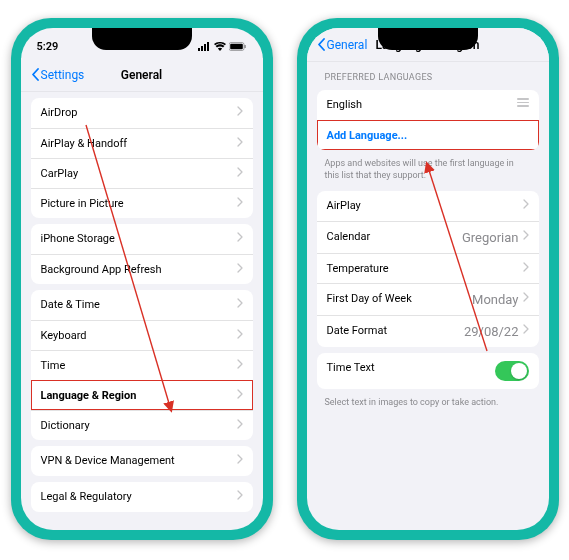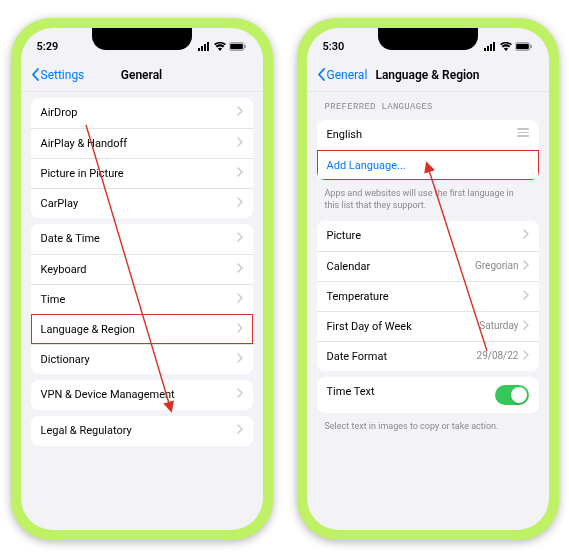--- a/index.html
+++ b/index.html
@@ -7,21 +7,21 @@
       font-family: -apple-system, BlinkMacSystemFont, "Segoe UI", Roboto, Helvetica, Arial, sans-serif;
       background: #fff;
       display: flex;
       gap: 24px;
       padding: 18px 12px;
       justify-content: center;
     }
     .phone {
       width: 262px;
       height: 522px;
-      background: #bef264;
+      background: #14b8a6;
       border-radius: 40px;
       padding: 10px;
       box-shadow: 0 2px 10px rgba(0,0,0,0.3);
       position: relative;
       flex-shrink: 0;
     }
     .screen {
       width: 100%;
       height: 100%;
       background: #f2f2f7;
@@ -80,21 +80,20 @@
       height: calc(100% - 64px);
       overflow-y: hidden;
       padding-bottom: 10px;
     }
     .section-header {
       font-size: 9px;
       color: #8a8a8e;
       text-transform: uppercase;
       padding: 10px 18px 4px;
       letter-spacing: 0.3px;
-      font-family: Liberation Mono, monospace;
     }
     .group {
       background: #fff;
       margin: 6px 10px;
       border-radius: 8px;
       overflow: hidden;
     }
     .group.tight-top { margin-top: 4px; }
     .row {
       display: flex;
@@ -102,38 +101,39 @@
       justify-content: space-between;
       padding: 8px 10px;
       font-size: 11px;
       color: #000;
       min-height: 30px;
       position: relative;
     }
     .row + .row { border-top: 0.5px solid rgba(60,60,67,0.15); }
     .row .value {
       color: #8a8a8e;
-      font-size: 10px;
+      font-size: 13px;
       margin-left: auto;
       margin-right: 4px;
     }
     .chevron {
       color: #c5c5c7;
       flex-shrink: 0;
     }
     .link-text { color: #007aff; font-size: 11px; }
     .footer-text {
       font-size: 9px;
       color: #8a8a8e;
       padding: 2px 18px 4px;
       line-height: 1.3;
     }
     .highlight-red {
       outline: 1.5px solid #d93025;
       outline-offset: -1.5px;
+      font-weight: bold;
     }
     .drag-handle {
       display: flex;
       flex-direction: column;
       gap: 2px;
       margin-left: auto;
     }
     .drag-handle span {
       width: 12px; height: 1.5px; background: #c5c5c7; border-radius: 1px;
     }
@@ -197,33 +197,47 @@
               <path d="M1 1 L5 5 L1 9" stroke="currentColor" stroke-width="1.3" fill="none" stroke-linecap="round" stroke-linejoin="round"></path>
             </svg>
           </div>
         <div class="row">
             <span>AirPlay &amp; Handoff</span>
             <svg class="chevron" width="6" height="10" viewBox="0 0 6 10">
               <path d="M1 1 L5 5 L1 9" stroke="currentColor" stroke-width="1.3" fill="none" stroke-linecap="round" stroke-linejoin="round"></path>
             </svg>
           </div>
         <div class="row">
+            <span>CarPlay</span>
+            <svg class="chevron" width="6" height="10" viewBox="0 0 6 10">
+              <path d="M1 1 L5 5 L1 9" stroke="currentColor" stroke-width="1.3" fill="none" stroke-linecap="round" stroke-linejoin="round"></path>
+            </svg>
+          </div>
+        <div class="row">
             <span>Picture in Picture</span>
             <svg class="chevron" width="6" height="10" viewBox="0 0 6 10">
               <path d="M1 1 L5 5 L1 9" stroke="currentColor" stroke-width="1.3" fill="none" stroke-linecap="round" stroke-linejoin="round"></path>
             </svg>
           </div>
-        <div class="row">
-            <span>CarPlay</span>
-            <svg class="chevron" width="6" height="10" viewBox="0 0 6 10">
-              <path d="M1 1 L5 5 L1 9" stroke="currentColor" stroke-width="1.3" fill="none" stroke-linecap="round" stroke-linejoin="round"></path>
-            </svg>
-          </div>
-      </div>
-
+      </div>
+
+      <div class="group">
+        <div class="row">
+            <span>iPhone Storage</span>
+            <svg class="chevron" width="6" height="10" viewBox="0 0 6 10">
+              <path d="M1 1 L5 5 L1 9" stroke="currentColor" stroke-width="1.3" fill="none" stroke-linecap="round" stroke-linejoin="round"></path>
+            </svg>
+          </div>
+        <div class="row">
+            <span>Background App Refresh</span>
+            <svg class="chevron" width="6" height="10" viewBox="0 0 6 10">
+              <path d="M1 1 L5 5 L1 9" stroke="currentColor" stroke-width="1.3" fill="none" stroke-linecap="round" stroke-linejoin="round"></path>
+            </svg>
+          </div>
+      </div>
 
       <div class="group">
         <div class="row">
             <span>Date &amp; Time</span>
             <svg class="chevron" width="6" height="10" viewBox="0 0 6 10">
               <path d="M1 1 L5 5 L1 9" stroke="currentColor" stroke-width="1.3" fill="none" stroke-linecap="round" stroke-linejoin="round"></path>
             </svg>
           </div>
         <div class="row">
             <span>Keyboard</span>
@@ -277,39 +291,20 @@
           </marker>
         </defs>
       <line x1="5" y1="5" x2="90" y2="290" stroke="#d93025" stroke-width="1.4" marker-end="url(#ah1)"></line>
     </svg>
   </div>
 </div>
 
 <div class="phone">
   <div class="screen">
     <div class="notch"></div>
-    <div class="status-bar">
-      <span>5:30</span>
-      <div class="status-icons">
-        <svg class="icon" width="13" height="9" viewBox="0 0 13 9">
-            <rect x="0" y="6" width="2" height="3" fill="#000"></rect>
-            <rect x="3" y="4" width="2" height="5" fill="#000"></rect>
-            <rect x="6" y="2" width="2" height="7" fill="#000"></rect>
-            <rect x="9" y="0" width="2" height="9" fill="#000"></rect>
-          </svg>
-        <svg class="icon" width="12" height="9" viewBox="0 0 12 9">
-            <path d="M6 9 L8.2 6.5 C7 5.5 5 5.5 3.8 6.5 Z M1.6 4 C4 1.8 8 1.8 10.4 4 L9 5.5 C7.3 4 4.7 4 3 5.5 Z M0 2 C3.3 -0.7 8.7 -0.7 12 2 L10.8 3.2 C8 0.8 4 0.8 1.2 3.2 Z" fill="#000"></path>
-          </svg>
-        <svg class="icon" width="18" height="9" viewBox="0 0 18 9">
-            <rect x="0" y="0.5" width="15" height="8" rx="2" fill="none" stroke="#000" stroke-width="0.8" opacity="0.4"></rect>
-            <rect x="1.2" y="1.7" width="12.6" height="5.6" rx="1" fill="#000"></rect>
-            <rect x="15.5" y="3" width="1.2" height="3" rx="0.6" fill="#000" opacity="0.5"></rect>
-          </svg>
-      </div>
-    </div>
 
     <div class="nav-header">
       <div class="back-link">
         <svg width="8" height="13" viewBox="0 0 8 13">
             <path d="M7 1 L2 6.5 L7 12" stroke="#007aff" stroke-width="1.8" fill="none" stroke-linecap="round" stroke-linejoin="round"></path>
           </svg>
         <span>General</span>
       </div>
       <div class="nav-title">Language &amp; Region</div>
     </div>
@@ -326,21 +321,21 @@
             </div>
         </div>
         <div class="row highlight-red">
           <span class="link-text">Add Language...</span>
         </div>
       </div>
       <div class="footer-text">Apps and websites will use the first language in this list that they support.</div>
 
       <div class="group">
         <div class="row">
-            <span>Picture</span>
+            <span>AirPlay</span>
             <span class="value"></span>
             <svg class="chevron" width="6" height="10" viewBox="0 0 6 10">
               <path d="M1 1 L5 5 L1 9" stroke="currentColor" stroke-width="1.3" fill="none" stroke-linecap="round" stroke-linejoin="round"></path>
             </svg>
           </div>
         <div class="row">
             <span>Calendar</span>
             <span class="value">Gregorian</span>
             <svg class="chevron" width="6" height="10" viewBox="0 0 6 10">
               <path d="M1 1 L5 5 L1 9" stroke="currentColor" stroke-width="1.3" fill="none" stroke-linecap="round" stroke-linejoin="round"></path>
@@ -348,21 +343,21 @@
           </div>
         <div class="row">
             <span>Temperature</span>
             <span class="value"></span>
             <svg class="chevron" width="6" height="10" viewBox="0 0 6 10">
               <path d="M1 1 L5 5 L1 9" stroke="currentColor" stroke-width="1.3" fill="none" stroke-linecap="round" stroke-linejoin="round"></path>
             </svg>
           </div>
         <div class="row">
             <span>First Day of Week</span>
-            <span class="value">Saturday</span>
+            <span class="value">Monday</span>
             <svg class="chevron" width="6" height="10" viewBox="0 0 6 10">
               <path d="M1 1 L5 5 L1 9" stroke="currentColor" stroke-width="1.3" fill="none" stroke-linecap="round" stroke-linejoin="round"></path>
             </svg>
           </div>
         <div class="row">
             <span>Date Format</span>
             <span class="value">29/08/22</span>
             <svg class="chevron" width="6" height="10" viewBox="0 0 6 10">
               <path d="M1 1 L5 5 L1 9" stroke="currentColor" stroke-width="1.3" fill="none" stroke-linecap="round" stroke-linejoin="round"></path>
             </svg>

